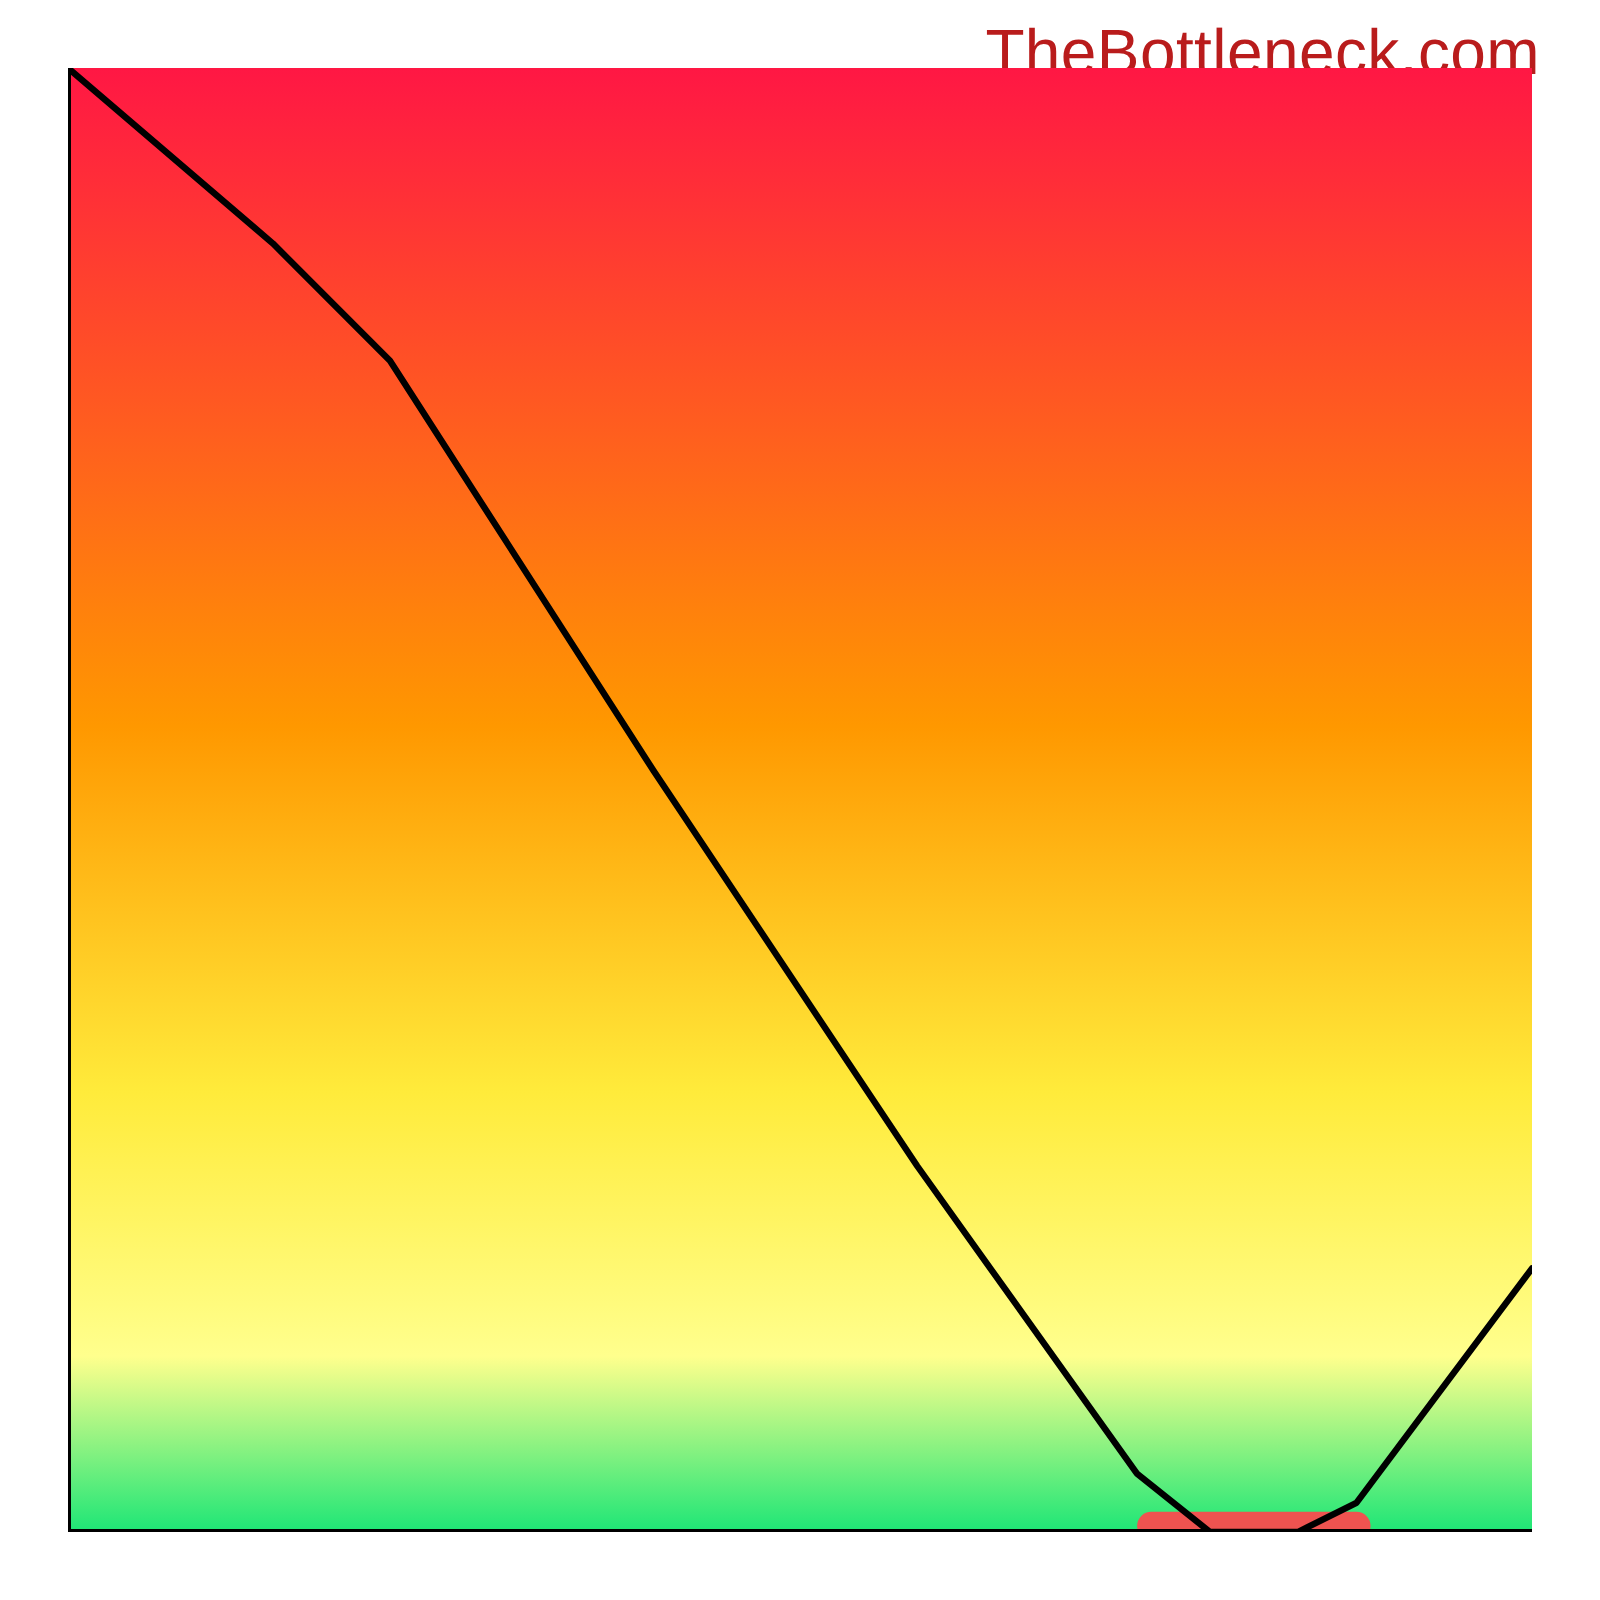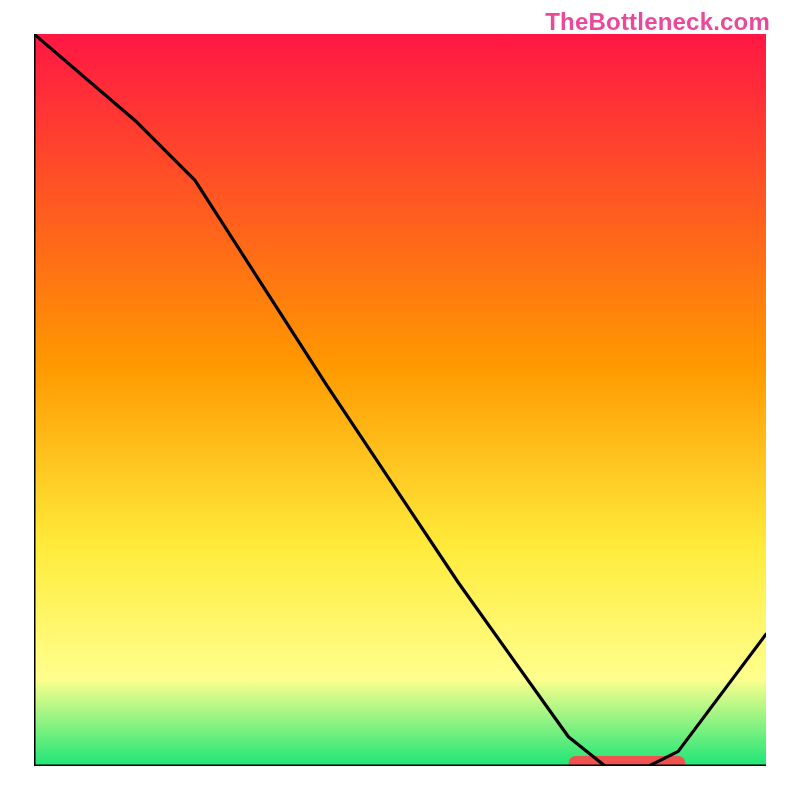--- a/index.html
+++ b/index.html
@@ -21,23 +21,23 @@
     left: 34px;
     top: 34px;
     width: 732px;
     height: 732px;
     box-sizing: border-box;
   }
   .watermark {
     position: absolute;
     top: 8px;
     right: 30px;
-    font-size: 24px;
-    color: #ec4899;
-    font-weight: 700;
+    font-size: 32px;
+    color: #b91c1c;
+    font-weight: 400;
     letter-spacing: 0.2px;
     user-select: none;
   }
   svg {
     display: block;
   }
 </style>
 </head>
 <body>
 

